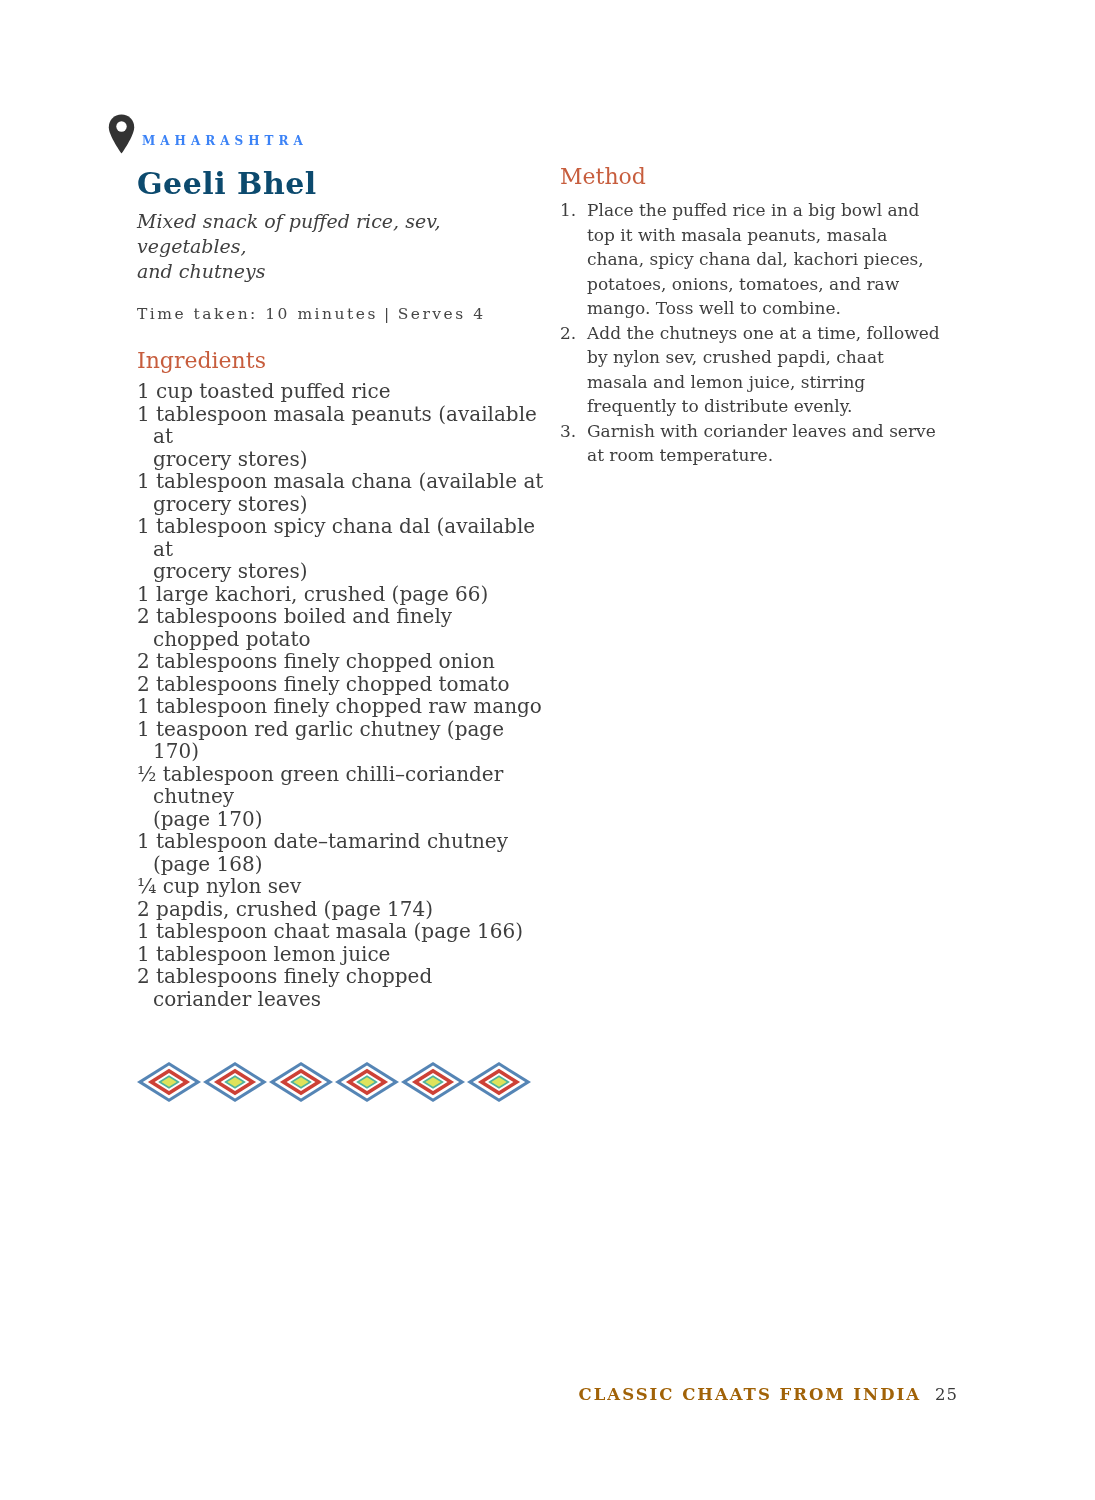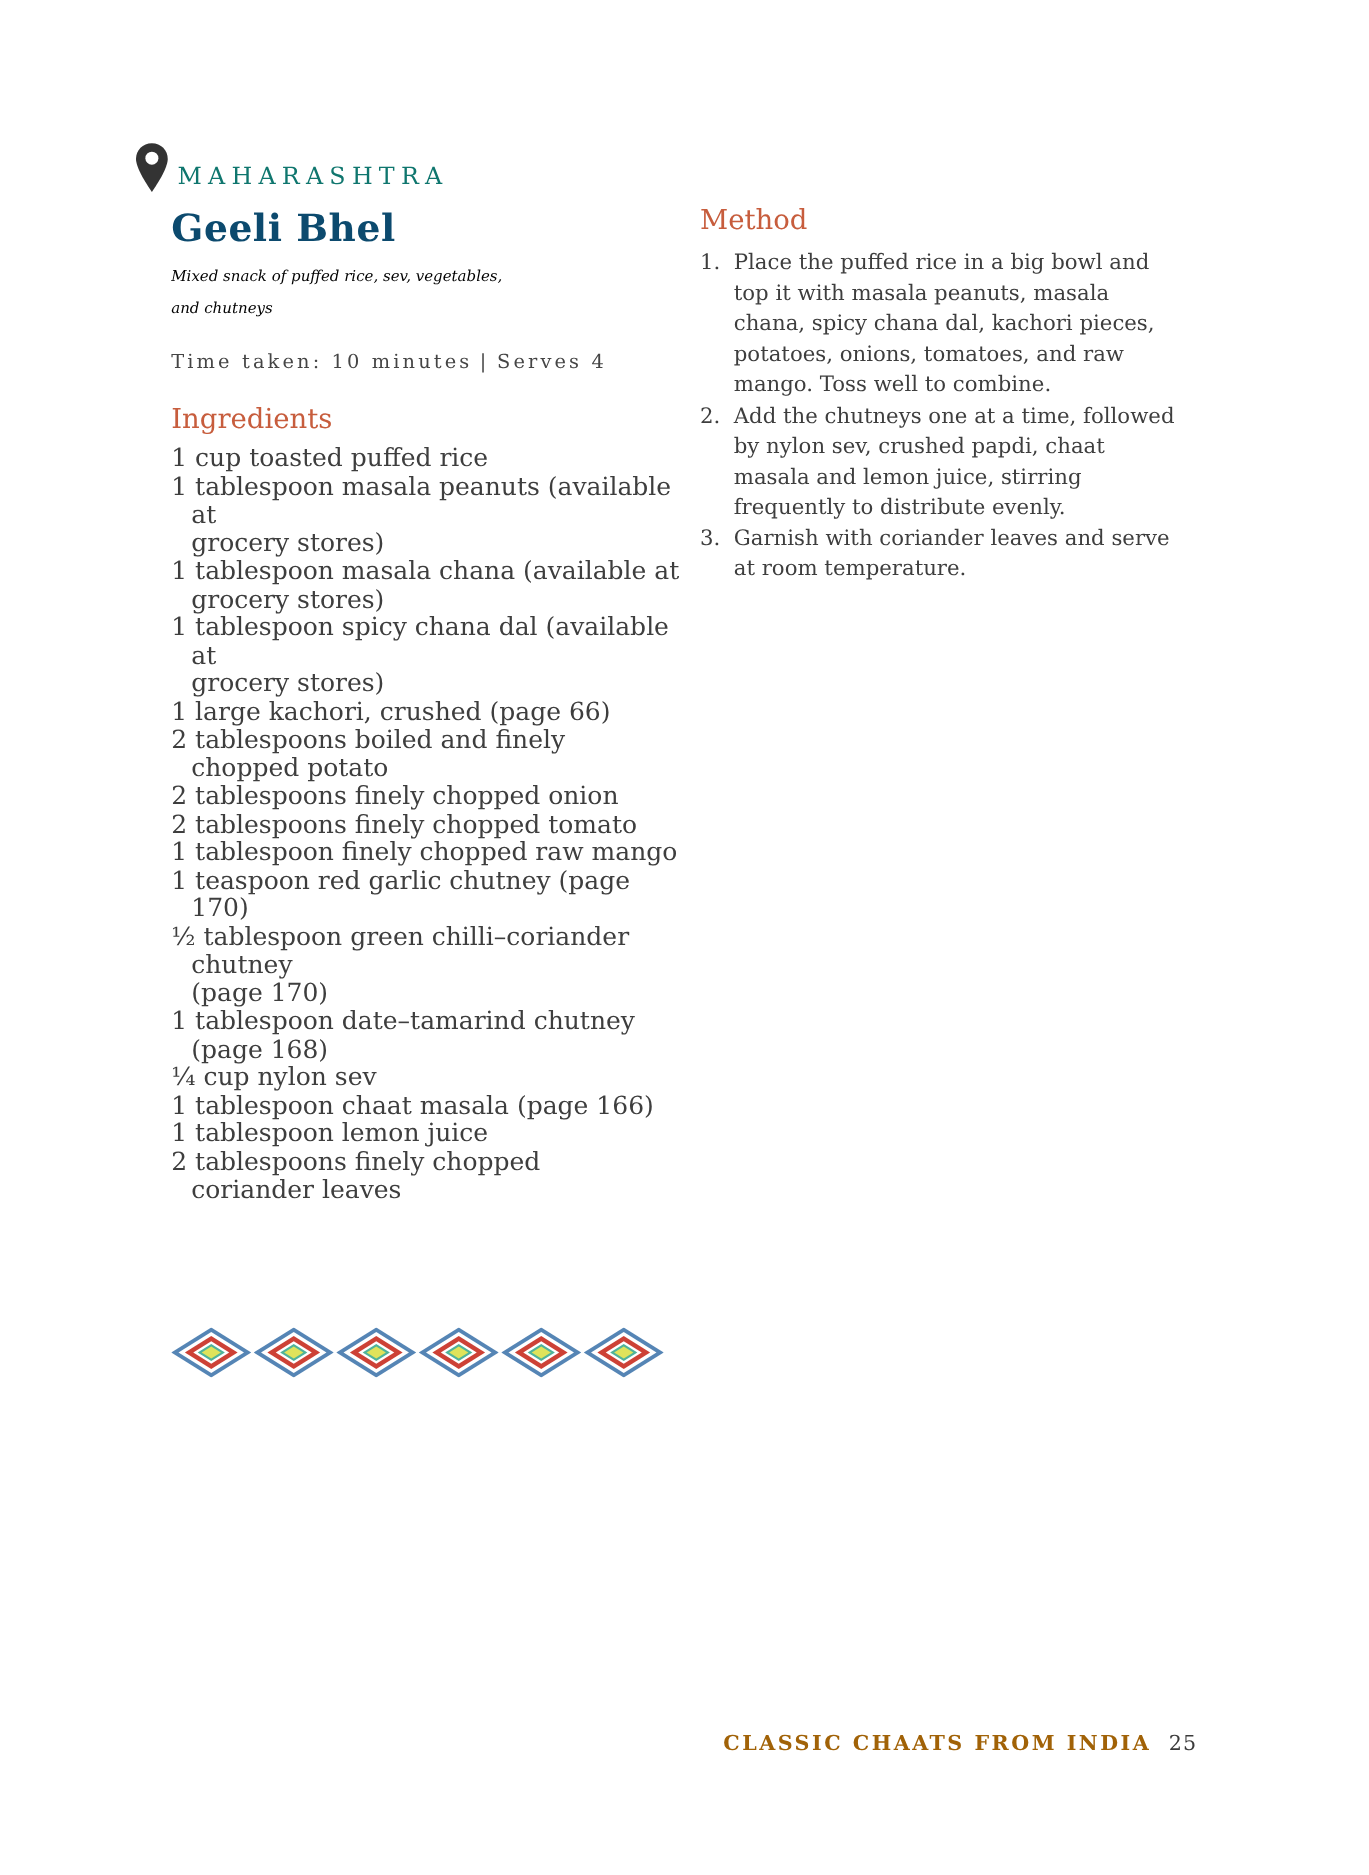--- a/index.html
+++ b/index.html
@@ -18,48 +18,49 @@
   .region-row {
     position: absolute;
     left: 108px;
     top: 114px;
     display: flex;
     align-items: flex-end;
     gap: 7px;
   }
   .pin-svg { display: block; }
   .region-label {
-    font-size: 19px;
+    font-size: 12px;
     letter-spacing: 5px;
-    color: #0f766e;
+    color: #3b82f6;
     padding-bottom: 4px;
     line-height: 20px;
+    font-weight: bold;
   }
 
   
   .left-col {
     position: absolute;
     left: 137px;
     top: 164px;
     width: 412px;
   }
   .recipe-title {
     margin: 0;
     font-size: 30px;
     line-height: 40px;
     font-weight: bold;
     color: #0c4a6e;
     letter-spacing: 0.5px;
   }
   .recipe-subtitle {
     margin: 5px 0 0 0;
     font-style: italic;
-    font-size: 12px;
+    font-size: 19px;
     line-height: 25px;
-    color: #000000;
+    color: #404040;
     white-space: pre-line;
   }
   .recipe-meta {
     margin: 20px 0 0 0;
     font-size: 15.5px;
     line-height: 20px;
     letter-spacing: 2.5px;
     color: #454545;
   }
   .recipe-meta .sep { margin: 0 6px; }
@@ -165,20 +166,21 @@
 chopped potato</li>
         <li>2 tablespoons finely chopped onion</li>
         <li>2 tablespoons finely chopped tomato</li>
         <li>1 tablespoon finely chopped raw mango</li>
         <li>1 teaspoon red garlic chutney (page 170)</li>
         <li>½ tablespoon green chilli–coriander chutney
 (page 170)</li>
         <li>1 tablespoon date–tamarind chutney
 (page 168)</li>
         <li>¼ cup nylon sev</li>
+        <li>2 papdis, crushed (page 174)</li>
         <li>1 tablespoon chaat masala (page 166)</li>
         <li>1 tablespoon lemon juice</li>
         <li>2 tablespoons finely chopped
 coriander leaves</li>
       </ul>
   </section>
 
   <section class="right-col">
     <h2 class="section-heading">Method</h2>
     <ol class="method-list">

